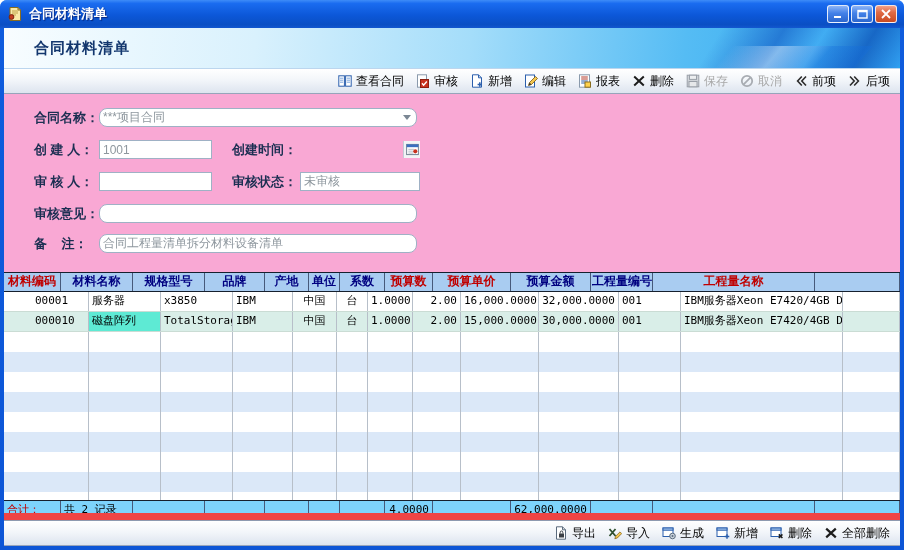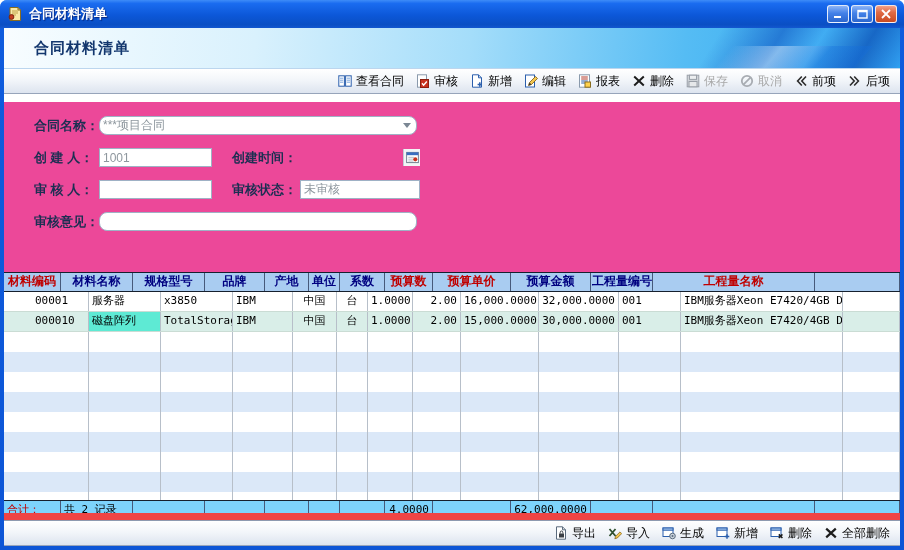--- a/index.html
+++ b/index.html
@@ -25,21 +25,21 @@
   .page-title{position:absolute;left:30px;top:11px;font-size:15px;font-weight:bold;color:#13376e;letter-spacing:1px;}
   
   .toolbar{position:absolute;left:0;right:0;height:26px;display:flex;align-items:center;justify-content:flex-end;padding-right:4px;box-sizing:border-box;
     background:linear-gradient(180deg,#ffffff 0%,#f3f6fa 45%,#dde4ef 100%);border-top:1px solid #bcd6ee;border-bottom:1px solid #97a4ba;box-shadow:inset 0 1px 0 #fff;}
   .toolbar.top{top:40px;}
   .toolbar.bottom{top:492px;border-top:1px solid #8e9ab0;}
   .tb-btn{display:flex;align-items:center;gap:4px;padding:0 6px;font-size:12px;color:#000;cursor:default;white-space:nowrap;}
   .tb-btn.disabled{color:#a8a8a8;}
   .tb-ic{display:inline-flex;width:14px;height:14px;}
   
-  .form-area{position:absolute;left:0;right:0;top:66px;height:178px;background:#ec4899;margin-top:8px;}
+  .form-area{position:absolute;left:0;right:0;top:66px;height:178px;background:#f9a8d4;}
   .f-row{position:absolute;left:0;right:0;height:20px;}
   .fr1{top:14px}.fr2{top:46px}.fr3{top:78px}.fr4{top:110px}.fr5{top:140px}
   .f-label{position:absolute;left:30px;line-height:20px;font-size:13px;font-weight:bold;color:#1c2f52;white-space:pre;}
   .f-label.r2{left:228px;}
   .f-input{position:absolute;top:0;height:19px;box-sizing:border-box;border:1px solid #9fb1c5;background:#fff;
     font-family:"Liberation Sans",sans-serif;font-size:12px;padding:1px 3px;color:#000;}
   .f-input.ro{color:#8e979e;}
   .in-long{left:95px;width:318px;border-radius:8px;}
   .in-short{left:95px;width:113px;}
   .in-right{left:296px;width:120px;}
@@ -225,20 +225,24 @@
       <div class="f-row fr3">
         <span class="f-label">审 核 人：</span>
         <input class="f-input in-short" value="" style="">
         <span class="f-label r2">审核状态：</span>
         <input class="f-input ro in-right" readonly="" value="未审核" style="">
       </div>
       <div class="f-row fr4">
         <span class="f-label">审核意见：</span>
         <input class="f-input in-long" value="" style="">
       </div>
+      <div class="f-row fr5">
+        <span class="f-label">备    注：</span>
+        <input class="f-input ro in-long" readonly="" value="合同工程量清单拆分材料设备清单" style="">
+      </div>
     </div>
 
     <div class="grid">
       <div class="grid-header" id="grid-header">
           <div class="cell c0 red">材料编码</div>
           <div class="cell c1">材料名称</div>
           <div class="cell c2">规格型号</div>
           <div class="cell c3">品牌</div>
           <div class="cell c4">产地</div>
           <div class="cell c5">单位</div>

